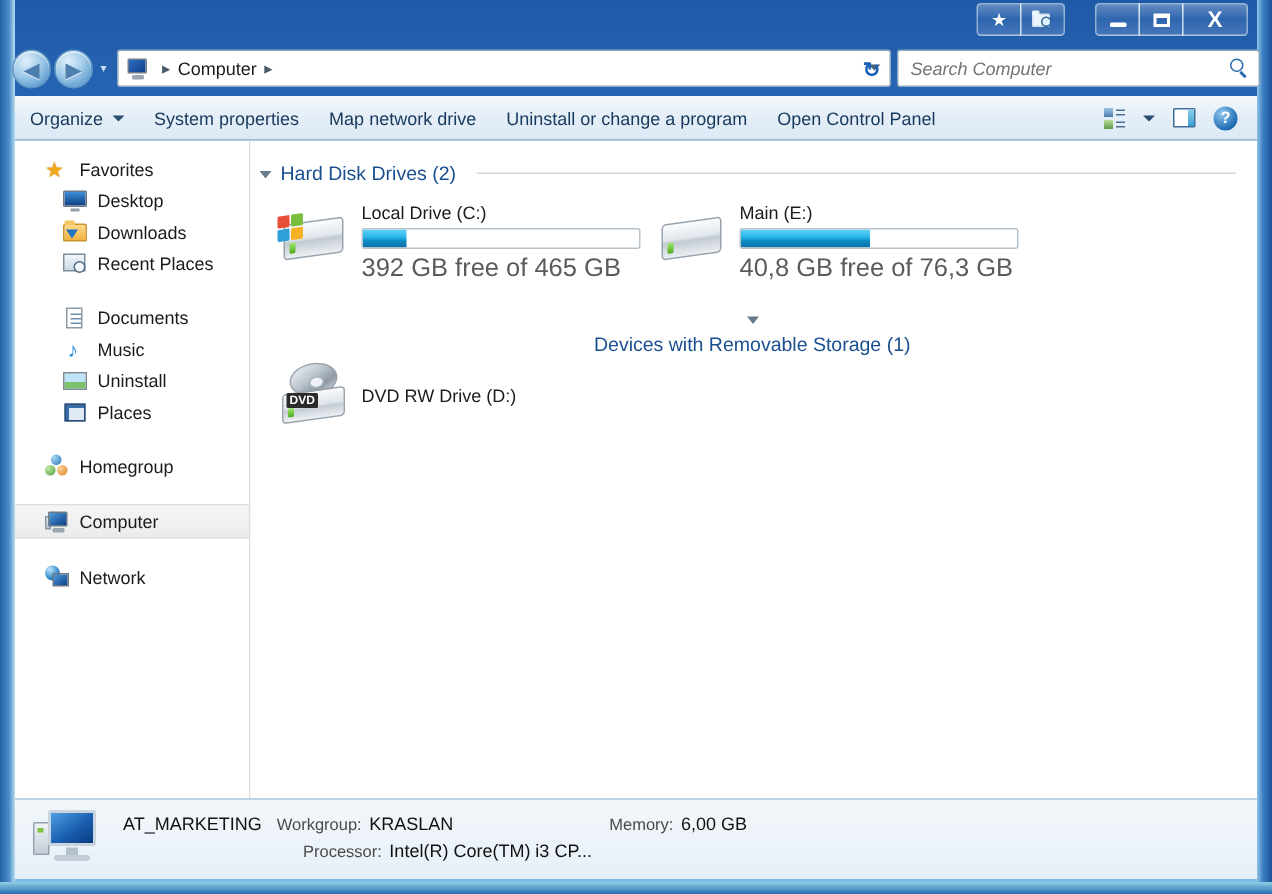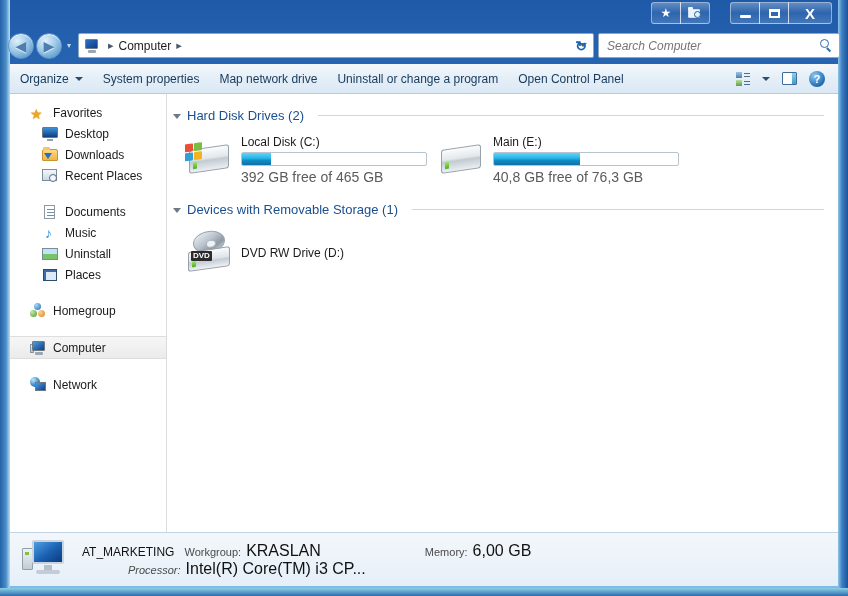--- a/index.html
+++ b/index.html
@@ -343,21 +343,21 @@
   .tile-name { font-size: 12px; color: #1b1b1b; margin-bottom: 3px; }
   .bar-outer {
     width: 186px; height: 14px; background: #ffffff;
     border: 1px solid #b7c3cd; border-radius: 2px;
     overflow: hidden; margin-bottom: 3px;
   }
   .bar-fill {
     height: 100%;
     background: linear-gradient(to bottom, #5fd3f5 0%, #29b6e8 42%, #0e8dc4 62%, #0f6fa8 100%);
   }
-  .tile-sub { font-size: 14px; color: #5b5b5b; }
+  .tile-sub { font-size: 17px; color: #5b5b5b; }
 
   
   .hdd {
     position: absolute; left: 4px; top: 12px; width: 40px; height: 24px;
     background: linear-gradient(to bottom, #fbfcfd 0%, #e2e7ec 45%, #c2cad2 55%, #eceff3 100%);
     border: 1px solid #97a2ac;
     border-radius: 3px;
     transform: skewY(-8deg);
   }
   .hdd::after {
@@ -431,23 +431,23 @@
     border: 1px solid #93a0ab; border-radius: 1px;
   }
   .status-icon .tower::after {
     content:''; position:absolute; left:2px; top:3px; width:4px; height:3px;
     background:#7ec241;
   }
   .status-text { padding-left: 10px; width: 100%; }
   .status-line { display: flex; align-items: baseline; height: 18px; }
   .st-name { font-size: 12px; color: #111111; }
   .st-key { font-size: 11px; color: #4a4a4a; margin-left: 10px; }
-  .st-val { font-size: 16px; color: #111111; margin-left: 5px; }
+  .st-val { font-size: 12px; color: #111111; margin-left: 5px; }
   .st-col2 { margin-left: 104px; }
-  .st-indent { margin-left: 46px; font-style: italic; }
+  .st-indent { margin-left: 120px; }
 </style>
 </head>
 <body>
 
 <div id="window">
 
   <div class="frame-left"></div>
   <div class="frame-right"></div>
   <div class="frame-bottom"></div>
 
@@ -655,21 +655,21 @@
           <span class="tile-icon">
             <span class="hdd"></span>
             <span class="winlogo">
                 <i class="q1"></i>
                 <i class="q2"></i>
                 <i class="q3"></i>
                 <i class="q4"></i>
               </span>
           </span>
           <span class="tile-body">
-            <div class="tile-name">Local Disk (C:)</div>
+            <div class="tile-name">Local Drive (C:)</div>
             <div class="bar-outer">
               <div class="bar-fill" id="bar-c" style="width: 16%;"></div>
             </div>
             <div class="tile-sub">392 GB free of 465 GB</div>
           </span>
         </div>
 
         <div class="tile">
           <span class="tile-icon">
             <span class="hdd"></span>
@@ -678,21 +678,21 @@
             <div class="tile-name">Main (E:)</div>
             <div class="bar-outer">
               <div class="bar-fill" id="bar-e" style="width: 47%;"></div>
             </div>
             <div class="tile-sub">40,8 GB free of 76,3 GB</div>
           </span>
         </div>
 
       </div>
 
-      <div class="group-header" style="margin-top:6px;">
+      <div class="group-header" style="margin-top:17px;flex-direction:column;">
         <span class="group-caret"></span>
         <span class="group-title">Devices with Removable Storage (1)</span>
         <span class="group-rule"></span>
       </div>
 
       <div class="tiles">
         <div class="tile">
           <span class="tile-icon">
             <span class="dvd-disc"></span>
             <span class="dvd-body"></span>

